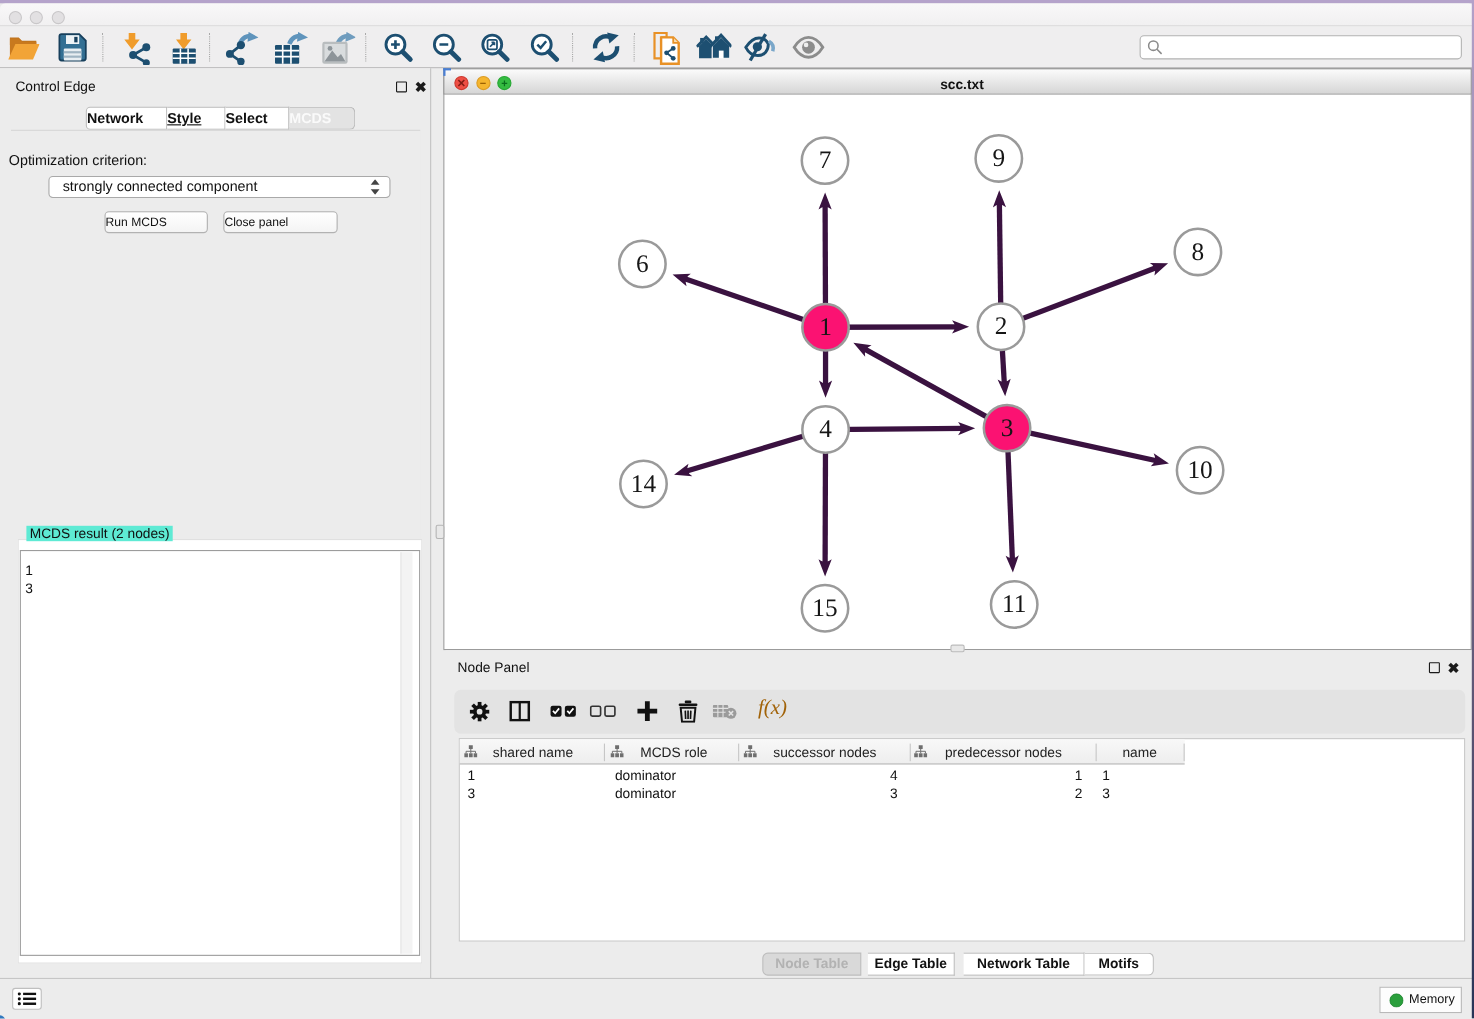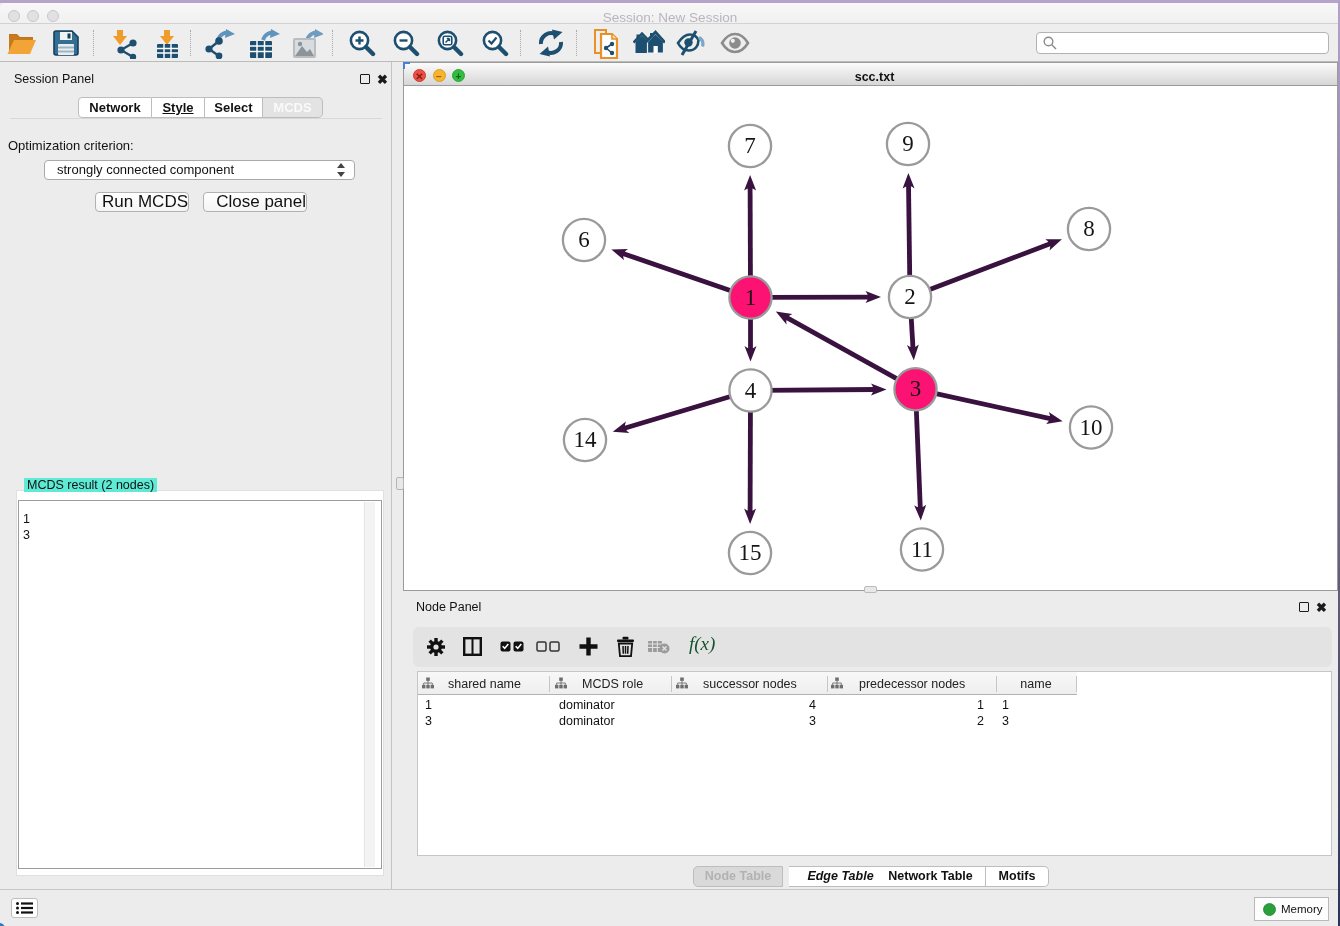--- a/index.html
+++ b/index.html
@@ -16,25 +16,25 @@
 #toolbar { left:0; top:24px; width:1340px; height:38px; background:#efeeef; border-bottom:1px solid #bcbbbc; }
 .sep { position:absolute; top:6px; height:26px; width:1px; border-left:1px dotted #a9a9a9; }
 .ticon { position:absolute; top:5px; }
 #searchbox { left:1036px; top:8px; width:293px; height:22px; background:#fff; border:1px solid #b3b3b3; border-radius:4px; }
 
 
 #cpanel { left:0; top:62px; width:392px; height:828px; background:#ececec; border-right:1px solid #c3c3c3; }
 #cphead { left:14px; top:72px; font-size:12.5px; color:#111; }
 .miniflo { position:absolute; width:10px; height:10px; border:1.5px solid #1a1a1a; border-radius:1px; background:transparent; }
 .minix { position:absolute; font-size:13px; font-weight:700; color:#1a1a1a; line-height:12px; }
-.cptab { position:absolute; top:97px; height:21px; background:#fff; border:1px solid #bdbdbd; font-size:13px; font-weight:700; color:#111; text-align:center; line-height:19px; }
+.cptab { position:absolute; top:97px; height:21px; background:#fff; border:1px solid #bdbdbd; font-size:13px; font-weight:700; color:#111; text-align:left; line-height:19px; }
 #cpcontent { left:10px; top:118px; width:372px; height:765px; background:#ececec; border-top:1px solid #d8d8d8; }
 #optlabel { left:8px; top:138px; width:392px; font-size:13px; color:#111; }
 #selbox { left:44px; top:160px; width:311px; height:20px; background:#fff; border:1px solid #a9a9a9; border-radius:4px; font-size:13px; color:#111; line-height:18px; padding-left:12px; }
-.btn { position:absolute; top:192px; height:20px; background:linear-gradient(#ffffff,#f4f4f4); border:1px solid #b2b2b2; border-radius:4px; font-size:17px; color:#111; text-align:right; line-height:18px; }
+.btn { position:absolute; top:192px; height:20px; background:linear-gradient(#ffffff,#f4f4f4); border:1px solid #b2b2b2; border-radius:4px; font-size:11px; color:#111; text-align:left; line-height:18px; }
 #resultpanel { left:16px; top:490px; width:368px; height:386px; background:#fff; border:1px solid #e0e0e0; }
 #fieldset { left:18px; top:500px; width:364px; height:369px; border:1px solid #9c9c9c; background:#fff; }
 #legend { left:24px; top:478px; background:#5eead4; padding:0 3px; font-size:12.5px; color:#111; }
 #scrollstrip { left:364px; top:502px; width:11px; height:365px; background:#f3f3f3; border-left:1px solid #e4e4e4; }
 .resline { position:absolute; left:23px; font-size:12.5px; color:#111; }
 
 
 #netframe { left:403px; top:62px; width:935px; height:529px; background:#fff; border:1px solid #9b9b9b; }
 #nettitle { left:403px; top:62px; width:935px; height:24px; background:linear-gradient(#fbfbfb,#d6d6d6); border:1px solid #9b9b9b; border-bottom:1px solid #9b9b9b; }
 .light { position:absolute; top:69px; width:13px; height:13px; border-radius:50%; font-size:10px; font-weight:700; text-align:center; line-height:13px; }
@@ -58,21 +58,20 @@
 #listbtn { left:11px; top:898px; width:27px; height:20px; background:#fff; border:1px solid #bfbfbf; border-radius:3px; }
 #membtn { left:1254px; top:897px; width:75px; height:24px; background:#fdfdfd; border:1px solid #b9b9b9; font-size:11.5px; color:#111; }
 </style>
 </head>
 <body>
 <div class="abs" id="topstrip"></div>
 <div class="abs" id="titlebar">
   <div class="tl" style="left:8px;"></div>
   <div class="tl" style="left:27px;"></div>
   <div class="tl" style="left:47px;"></div>
-  <div class="abs" id="wtitle">Session: New Session</div>
 </div>
 <div class="abs" id="toolbar">
   <svg class="ticon" style="left:7px;" width="29" height="28" viewBox="0 0 29 28">
     <path d="M2,5 L10,5 L13,8 L26,8 L26,12 L2,12 Z" fill="#bf731d"></path>
     <path d="M2,25 L2,6 L10,6 L13,9 L26,9 L26,12 L8,12 L2,25 Z" fill="#c8791e"></path>
     <path d="M0.5,25 L7,11 L29,11 L23,25 Z" fill="#f2a437"></path>
   </svg>
   <svg class="ticon" style="left:52px;" width="28" height="28" viewBox="0 0 28 28">
     <path d="M2,4 Q2,2 4,2 L20,2 L26,8 L26,24 Q26,26 24,26 L4,26 Q2,26 2,24 Z" fill="#336f93" stroke="#173f5c" stroke-width="1.6"></path>
     <rect x="8" y="3" width="12" height="8" fill="#eef3f6"></rect>
@@ -191,21 +190,21 @@
     <circle cx="12.8" cy="11.8" r="2.1" fill="#eeeeee"></circle>
   </svg>
   <div class="abs" id="searchbox">
     <svg width="14" height="14" viewBox="0 0 14 14" style="position:absolute; left:6px; top:3px;">
       <circle cx="5.5" cy="5.5" r="4.3" fill="none" stroke="#8a8a8a" stroke-width="1.4"></circle>
       <line x1="8.8" y1="8.8" x2="13" y2="13" stroke="#8a8a8a" stroke-width="1.4"></line>
     </svg>
   </div>
 </div>
 <div class="abs" id="cpanel"></div>
-<div class="abs" id="cphead">Session Panel</div>
+<div class="abs" id="cphead">Control Edge</div>
 <div class="miniflo" style="left:360px; top:74px;"></div>
 <div class="minix" style="left:377px; top:74px;">✖</div>
 <div class="cptab" style="left:78px; width:74px; border-radius:4px 0 0 4px;">Network</div>
 <div class="cptab" style="left:152px; width:53px; border-left:none;text-decoration:underline;">Style</div>
 <div class="cptab" style="left:205px; width:58px; border-left:none;">Select</div>
 <div class="cptab" style="left:263px; width:60px; border-left:none; background:#e3e3e3; color:#fafafa; border-radius:0 5px 5px 0;">MCDS</div>
 <div class="abs" id="cpcontent"></div>
 <div class="abs" id="optlabel">Optimization criterion:</div>
 <div class="abs" id="selbox">strongly connected component
   <svg width="10" height="14" style="position:absolute; right:8px; top:2px;" viewBox="0 0 10 14">
@@ -334,21 +333,21 @@
   <svg style="position:absolute; left:235px; top:13px;" width="22" height="14" viewBox="0 0 22 14">
     <g fill="#9b9b9b">
         <rect x="0" y="1" width="14" height="11" rx="1"></rect>
       </g>
     <g stroke="#e3e3e3" stroke-width="1">
         <path d="M0,4 H14 M0,7.5 H14 M4.6,1 V12 M9.3,1 V12"></path>
       </g>
     <circle cx="16.5" cy="8.5" r="5" fill="#9b9b9b"></circle>
     <path d="M14.5,6.5 L18.5,10.5 M18.5,6.5 L14.5,10.5" stroke="#e3e3e3" stroke-width="1.4"></path>
   </svg>
-  <div style="position:absolute; left:276px; top:6px; font-family:'Liberation Serif',serif; font-style:italic; font-size:19px; color:#14532d;">f(x)</div>
+  <div style="position:absolute; left:276px; top:6px; font-family:'Liberation Serif',serif; font-style:italic; font-size:19px; color:#a16207;">f(x)</div>
 </div>
 <div class="abs" id="ttable"></div>
 <div class="abs" id="thead"></div>
 <div class="colsep" style="left:549px;"></div>
 <div class="colsep" style="left:671px;"></div>
 <div class="colsep" style="left:827px;"></div>
 <div class="colsep" style="left:996px;"></div>
 <div class="colsep" style="left:1076px;"></div>
 <svg class="orgico" style="position:absolute; left:422px; top:677px;" width="12" height="12" viewBox="0 0 12 12">
   <g fill="#6e6e6e">
@@ -403,21 +402,21 @@
 <div class="cell" style="left:559px; top:698px;">dominator</div>
 <div class="cell" style="left:756px; top:698px; width:60px; text-align:right;">4</div>
 <div class="cell" style="left:924px; top:698px; width:60px; text-align:right;">1</div>
 <div class="cell" style="left:1002px; top:698px;">1</div>
 <div class="cell" style="left:425px; top:714px;">3</div>
 <div class="cell" style="left:559px; top:714px;">dominator</div>
 <div class="cell" style="left:756px; top:714px; width:60px; text-align:right;">3</div>
 <div class="cell" style="left:924px; top:714px; width:60px; text-align:right;">2</div>
 <div class="cell" style="left:1002px; top:714px;">3</div>
 <div class="btab" style="left:693px; width:90px; border-radius:5px 0 0 5px; background:#d9d9d9; color:#b2b2b2;">Node Table</div>
-<div class="btab" style="left:789px; width:104px; border-left:none;font-style:italic;">Edge Table</div>
+<div class="btab" style="left:789px; width:79px; border-left:none;">Edge Table</div>
 <div class="btab" style="left:876px; width:110px; border-left:none;">Network Table</div>
 <div class="btab" style="left:986px; width:63px; border-left:none; border-radius:0 5px 5px 0;">Motifs</div>
 
 <div class="abs" id="statsep"></div>
 <div class="abs" id="statusbar"></div>
 <div class="abs" id="listbtn">
   <svg width="17" height="12" viewBox="0 0 17 12" style="position:absolute; left:4px; top:3px;">
     <circle cx="1.5" cy="1.5" r="1.5" fill="#111"></circle>
       <rect x="5" y="0.4" width="12" height="2.2" fill="#111"></rect>
     <circle cx="1.5" cy="6" r="1.5" fill="#111"></circle>

